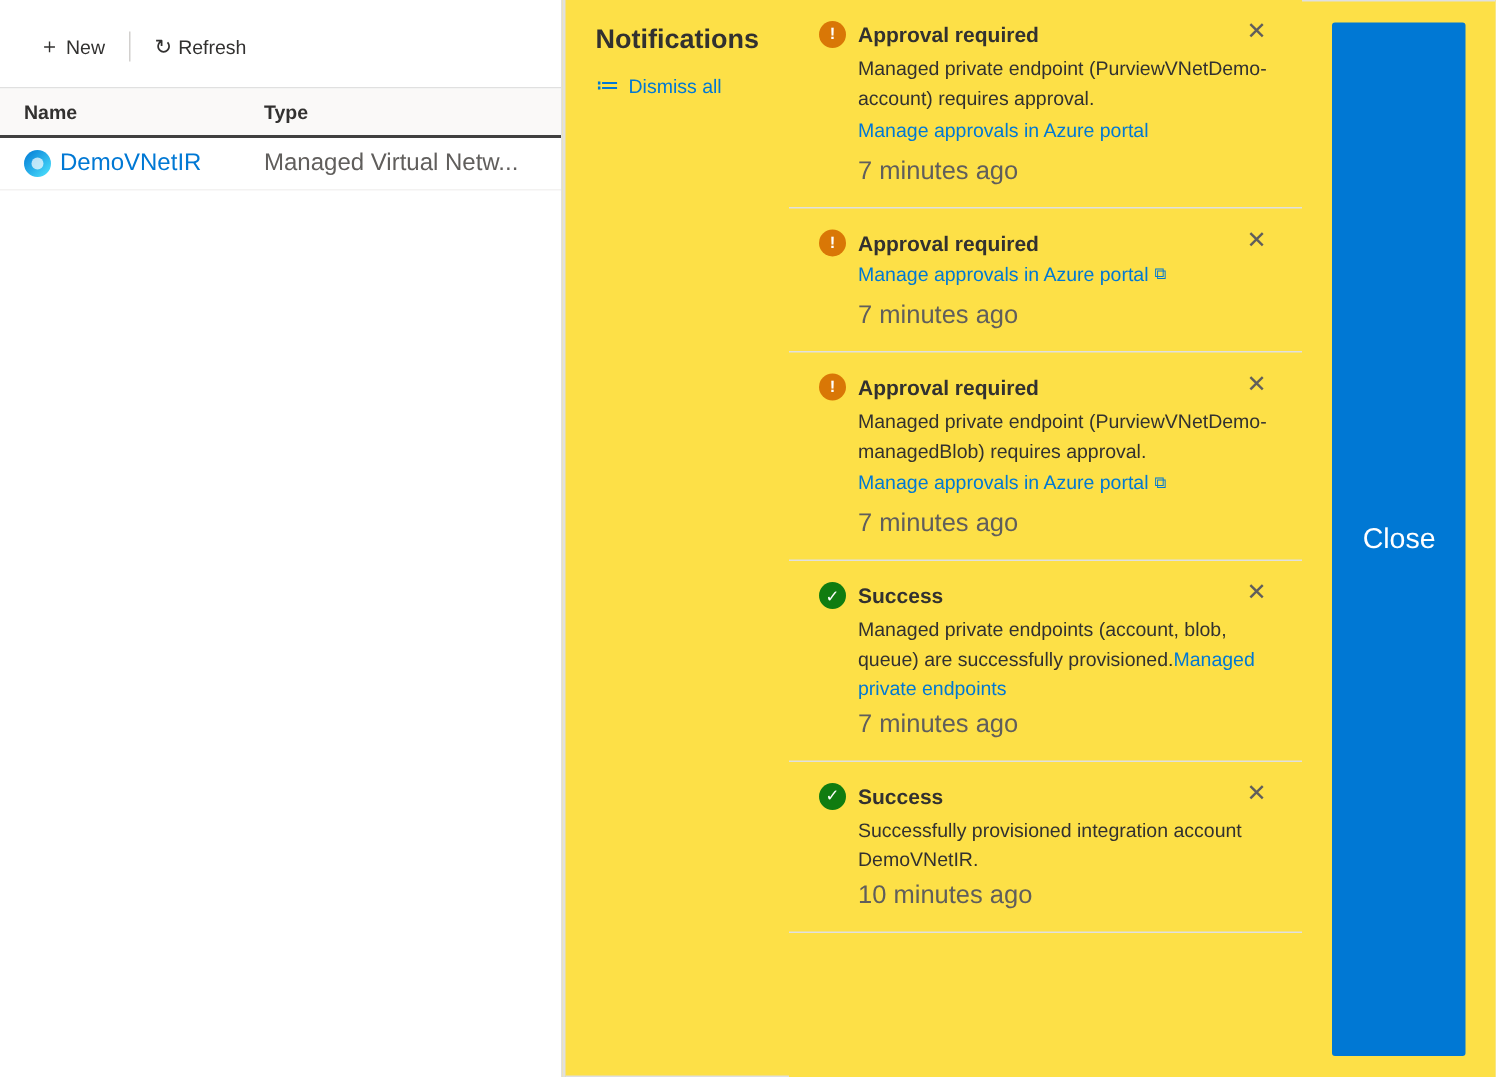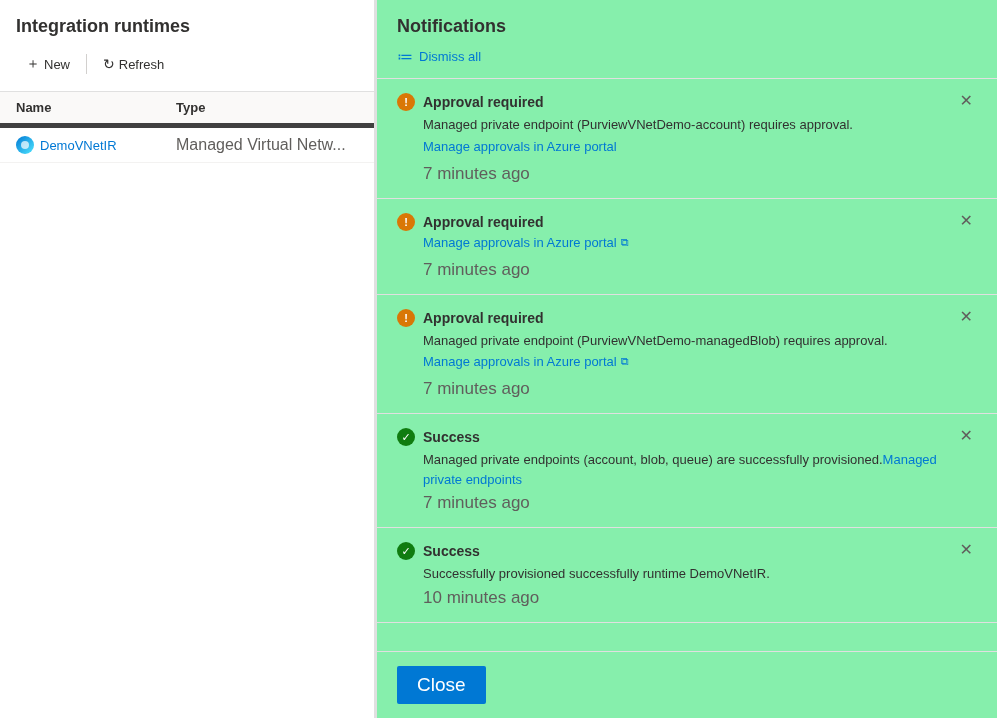--- a/index.html
+++ b/index.html
@@ -54,21 +54,21 @@
     }
     .separator-v {
       width: 1px;
       height: 20px;
       background: #d2d0ce;
       margin: 0 2px;
     }
     .table-header {
       display: flex;
       padding: 8px 16px;
-      border-bottom: 5px solid #404040;
+      border-bottom: 2px solid #404040;
       background: #faf9f8;
     }
     .col-name { width: 160px; font-weight: 600; color: #323130; }
     .col-type { flex: 1; font-weight: 600; color: #323130; }
     .table-row {
       display: flex;
       align-items: center;
       padding: 8px 16px;
       border-bottom: 1px solid #f3f2f1;
       cursor: pointer;
@@ -92,30 +92,30 @@
     .row-icon-inner {
       width: 8px;
       height: 8px;
       border-radius: 50%;
       background: white;
       opacity: 0.7;
     }
     .row-name-link {
       color: #0078d4;
       text-decoration: none;
-      font-size: 13px;
+      font-size: 16px;
     }
     .row-type { flex: 1; color: #605e5c; font-size: 16px; }
 
     
     .right-panel {
       flex: 1;
-      background: #86efac;
-      display: flex;
-      flex-direction: column;
+      background: #fde047;
+      display: flex;
+      flex-direction: row;
       border-left: 2px solid #e0e0e0;
       position: relative;
     }
     .notif-header {
       padding: 16px 20px 12px 20px;
       border-bottom: 1px solid #e0e0e0;
     }
     .notif-title {
       font-size: 18px;
       font-weight: 600;
@@ -248,21 +248,20 @@
     .notif-body-inline-link {
       color: #0078d4;
       text-decoration: none;
     }
   </style>
 </head>
 <body>
 
 <div class="left-panel">
   <div class="left-header">
-    <div class="left-title">Integration runtimes</div>
     <div class="toolbar">
       <button class="toolbar-btn">
         <span class="icon">＋</span>
         <span>New</span>
       </button>
       <div class="separator-v"></div>
       <button class="toolbar-btn">
         <span class="icon">↻</span>
         <span>Refresh</span>
       </button>
@@ -351,21 +350,21 @@
     </div>
 
     <div class="notif-item">
       <div class="notif-item-header">
         <div class="notif-title-row">
           <span class="icon-success">✓</span>
           <span class="notif-type-title">Success</span>
         </div>
         <button class="notif-close-btn">✕</button>
       </div>
-      <div class="notif-body">Successfully provisioned successfully runtime DemoVNetIR.</div>
+      <div class="notif-body">Successfully provisioned integration account DemoVNetIR.</div>
       <div class="notif-time">10 minutes ago</div>
     </div>
 
   </div>
 
   <div class="notif-footer">
     <button class="close-btn">Close</button>
   </div>
 </div>
 

